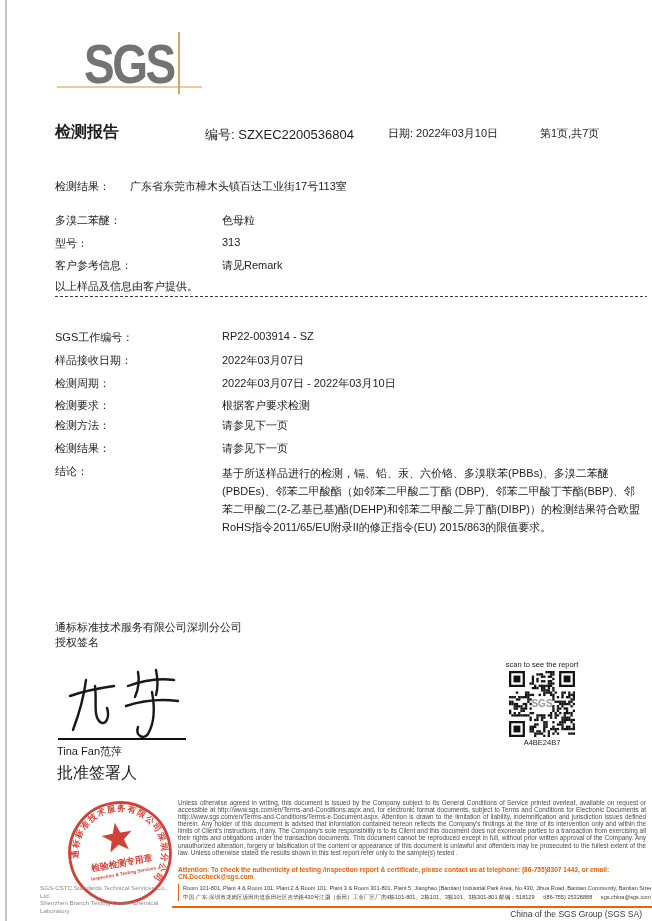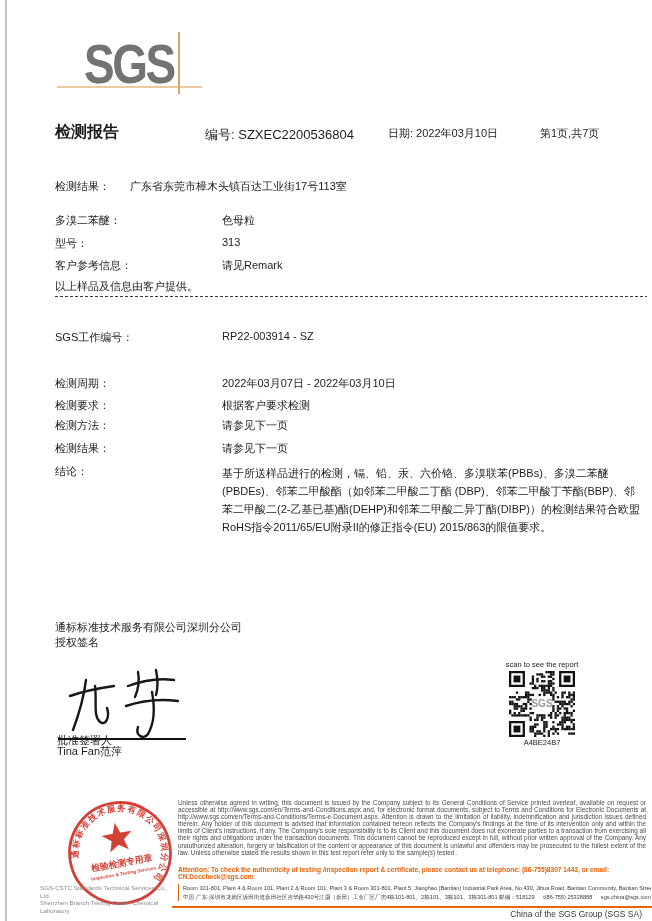--- a/index.html
+++ b/index.html
@@ -33,21 +33,21 @@
     background:repeating-linear-gradient(90deg,#3a3a3a 0 3px,transparent 3px 5px);
   }
   .conclusion-row{position:absolute;left:55px;top:464px;font-size:11px;display:flex;width:588px;}
   .conclusion-row .lbl{width:167px;flex:0 0 auto;}
   .conclusion-row .val{width:421px;line-height:18px;}
   
   .sig-company{position:absolute;left:55px;top:620px;font-size:11px;line-height:15px;width:320px;}
   .sig-svg{position:absolute;left:62px;top:662px;}
   .sig-underline{position:absolute;left:58px;top:738px;width:128px;height:2px;background:#111;}
   .sig-name{position:absolute;left:57px;top:744px;font-size:11px;}
-  .sig-role{position:absolute;left:57px;top:733px;font-size:11px;}
+  .sig-role{position:absolute;left:57px;top:763px;font-size:16px;}
   
   .qr-wrap{position:absolute;left:492px;top:660px;width:100px;text-align:center;}
   .qr-caption{font-size:7.5px;color:#222;margin-bottom:2px;}
   .qr-code{width:66px;height:66px;margin:0 auto;display:block;}
   .qr-id{font-size:7.5px;color:#222;margin-top:1px;}
   
   .stamp{position:absolute;left:64px;top:794px;width:112px;height:118px;opacity:.92;transform:rotate(-10deg);}
   
   .fineprint{
     position:absolute;left:178px;top:799px;width:468px;font-size:6.4px;line-height:7.1px;
@@ -96,20 +96,24 @@
     <span class="lbl lblw-lg">客户参考信息：</span>
     <span class="val">请见Remark</span>
   </div>
   <div class="note" style="top:279px;">以上样品及信息由客户提供。</div>
 
   <div class="dashed-sep"></div>
 
   <div class="row" style="top:330px;">
     <span class="lbl lblw-lg">SGS工作编号：</span>
     <span class="val">RP22-003914 - SZ</span>
+  </div>
+  <div class="row" style="top:353px;">
+    <span class="lbl lblw-lg">样品接收日期：</span>
+    <span class="val">2022年03月07日</span>
   </div>
   <div class="row" style="top:376px;">
     <span class="lbl lblw-lg">检测周期：</span>
     <span class="val">2022年03月07日 - 2022年03月10日</span>
   </div>
   <div class="row" style="top:398px;">
     <span class="lbl lblw-lg">检测要求：</span>
     <span class="val">根据客户要求检测</span>
   </div>
   <div class="row" style="top:418px;">

